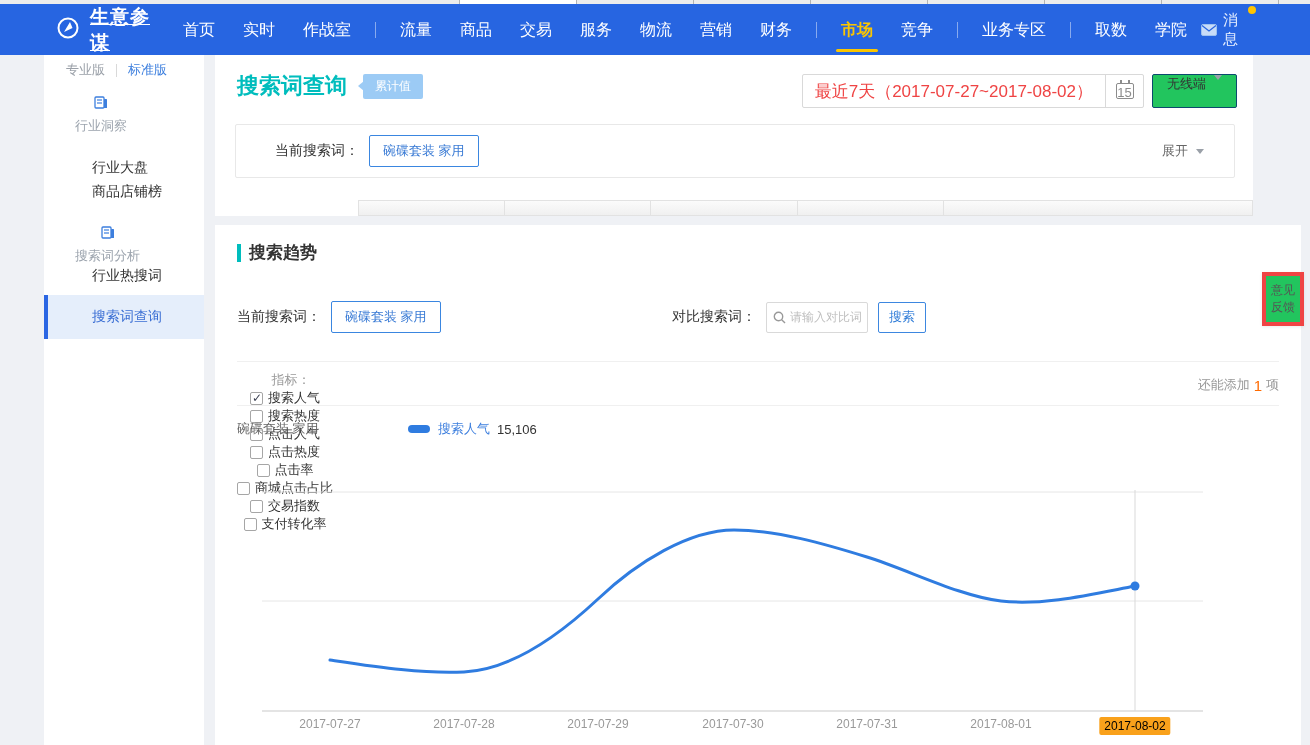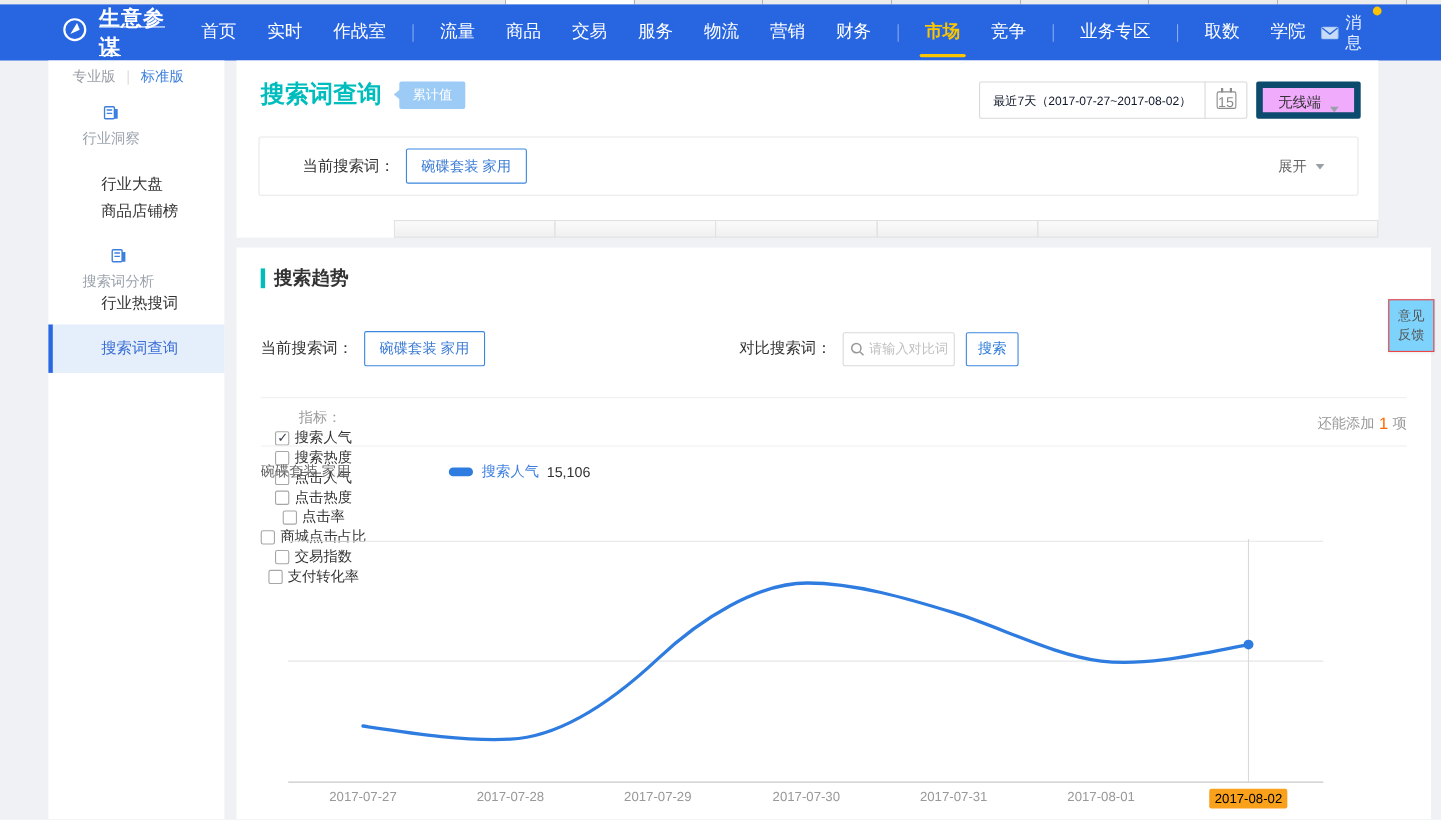--- a/index.html
+++ b/index.html
@@ -43,28 +43,28 @@
   
   .header-card { position:absolute; left:215px; top:55px; width:1038px; height:145px; background:#fff; }
   .page-title-row { position:absolute; left:22px; top:16px; display:flex; align-items:center; }
   .page-title { font-size:22px; font-weight:bold; color:#00BDBD; }
   .title-badge { position:relative; margin-left:16px; background:#9CCBF5; color:#fff; font-size:12px;
       padding:4px 12px; border-radius:2px; }
   .title-badge::before { content:""; position:absolute; left:-5px; top:50%; transform:translateY(-50%);
       border-top:5px solid transparent; border-bottom:5px solid transparent; border-right:6px solid #9CCBF5; }
   .date-group { position:absolute; right:16px; top:19px; display:flex; gap:8px; }
   .date-picker { display:flex; align-items:center; height:34px; border:1px solid #D9D9D9; border-radius:2px; background:#fff; cursor:pointer; }
-  .date-text { padding:0 12px; font-size:11px; color:#0f172a; white-space:nowrap;text-align:center; }
+  .date-text { padding:0 12px; font-size:17px; color:#ef4444; white-space:nowrap;text-align:center; }
   .cal-cell { width:38px; height:34px; border-left:1px solid #D9D9D9; display:flex; align-items:center; justify-content:center; }
   .cal-icon { position:relative; width:18px; height:16px; border:1px solid #8C8C8C; border-radius:2px;
       font-size:13px; color:#8C8C8C; display:flex; align-items:flex-end; justify-content:center; line-height:10px; }
   .cal-icon::before, .cal-icon::after { content:""; position:absolute; top:-4px; width:2px; height:4px; background:#8C8C8C; }
   .cal-icon::before { left:3px; } .cal-icon::after { right:3px; }
-  .terminal-select { display:flex; align-items:flex-end; height:34px; border:6px solid #0c4a6e; border-radius:2px;
-      padding:0 14px; font-size:13px; color:#333; background:#f0abfc; cursor:pointer; }
+  .terminal-select { display:flex; align-items:flex-start; height:34px; border:1px solid #0c4a6e; border-radius:2px;
+      padding:0 14px; font-size:13px; color:#333; background:#22c55e; cursor:pointer; }
   .caret-down { width:0; height:0; border-left:4px solid transparent; border-right:4px solid transparent;
       border-top:5px solid #9aa0a8; margin-left:8px; }
   .filter-box { position:absolute; left:20px; right:18px; top:69px; height:54px; border:1px solid #E8E8E8;
       border-radius:2px; display:flex; align-items:center; }
   .filter-label { margin-left:39px; font-size:14px; color:#333; }
   .term-tag { margin-left:10px; border:1px solid #3A86E0; color:#3A7BD5; font-size:13px;
       padding:6px 13px; border-radius:2px; background:#fff; cursor:pointer; white-space:nowrap; }
   .expand-toggle { margin-left:auto; margin-right:30px; display:flex; align-items:center; font-size:13px; color:#666; cursor:pointer; }
 
   
@@ -105,21 +105,21 @@
   .legend-group { position:absolute; left:171px; top:0; display:flex; align-items:center; height:24px; }
   .legend-pill { width:22px; height:8px; border-radius:4px; background:#2F7CE0; }
   .legend-metric { margin-left:8px; font-size:13px; color:#3D7FDE; }
   .legend-value { margin-left:7px; font-size:13px; color:#333; }
   .chart-wrap { position:absolute; left:22px; top:255px; width:996px; height:236px; }
   .x-labels { position:absolute; left:0; top:492px; width:1038px; height:20px; }
   .x-label { position:absolute; transform:translateX(-50%); font-size:12px; color:#999; white-space:nowrap; }
   .x-label.highlight { background:#F9A11B; color:#000000; padding:2px 5px; border-radius:2px; }
 
   
-  .feedback { position:absolute; left:1262px; top:272px; width:42px; background:#7dd3fc; border:1px solid #ef4444;
+  .feedback { position:absolute; left:1262px; top:272px; width:42px; background:#22c55e; border:4px solid #ef4444;
       box-shadow:0 1px 3px rgba(0,0,0,0.08); text-align:center; font-size:12px; color:#555;
       padding:6px 0; line-height:17px; cursor:pointer; }
 </style>
 </head>
 <body>
 
 <div id="screen">
 
   <div class="top-strip">
     <div class="marks"></div>

